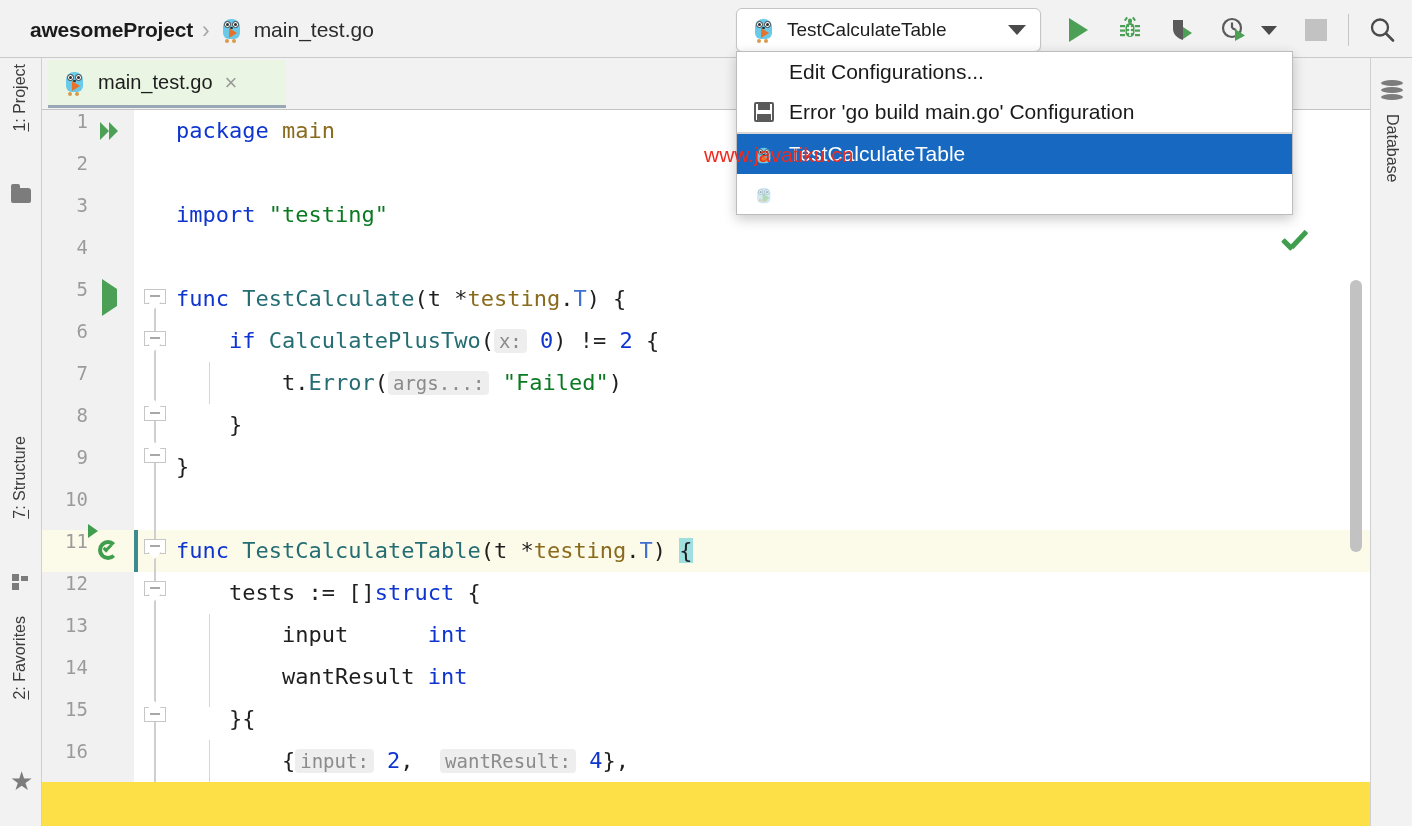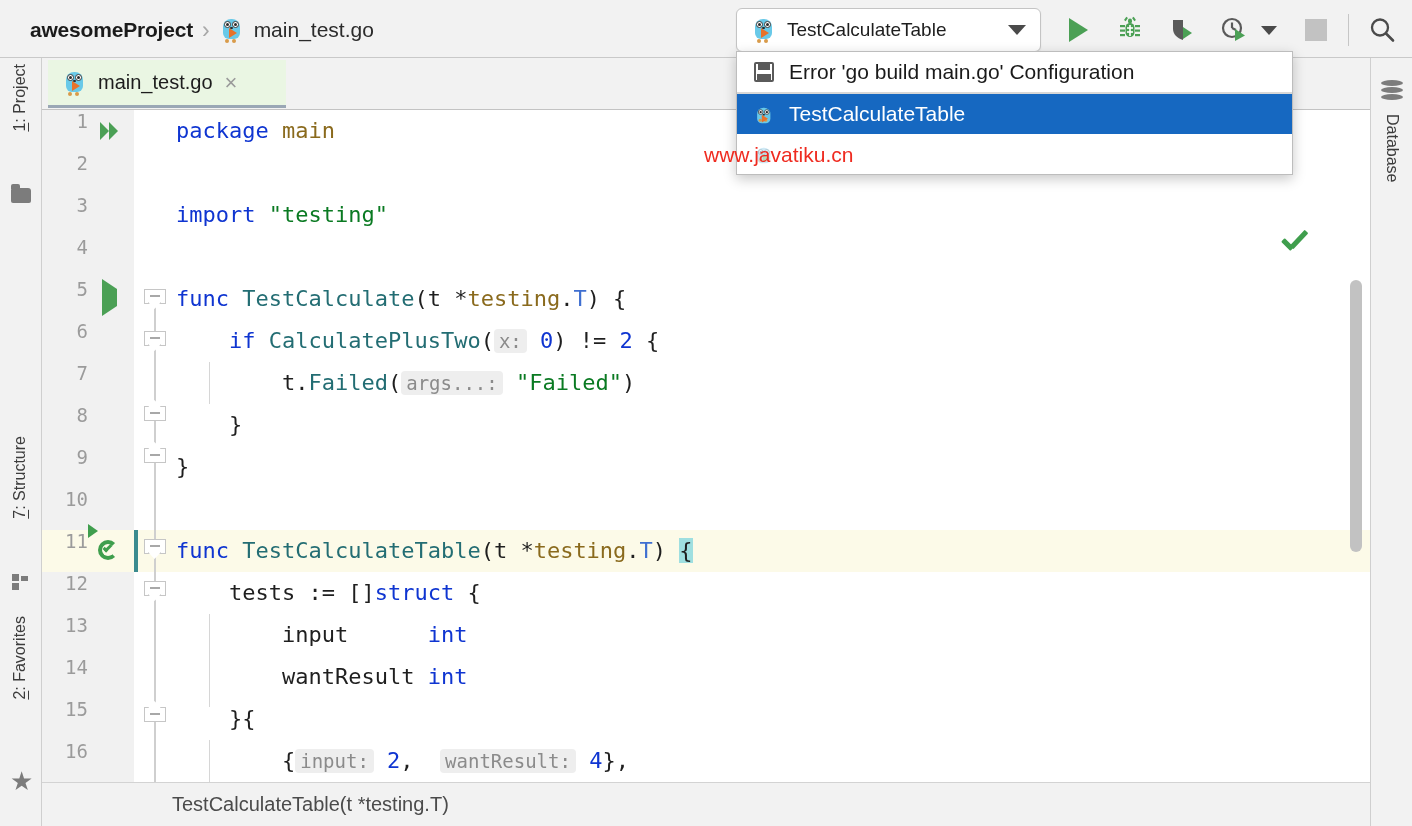--- a/index.html
+++ b/index.html
@@ -370,45 +370,46 @@
       <div class="indentguide" style="left:33px; top:252px; height:42px;"></div>
       <div class="indentguide" style="left:33px; top:504px; height:93px;"></div>
       <div class="indentguide" style="left:33px; top:630px; height:42px;"></div>
 
       <div class="cline" style="top:0px;"><span class="kw">package</span> <span class="typ">main</span></div>
       <div class="cline" style="top:42px;"></div>
       <div class="cline" style="top:84px;"><span class="kw">import</span> <span class="str">"testing"</span></div>
       <div class="cline" style="top:126px;"></div>
       <div class="cline" style="top:168px;"><span class="kw">func</span> <span class="fn">TestCalculate</span>(t *<span class="typ">testing</span>.<span class="typl">T</span>) {</div>
       <div class="cline" style="top:210px;">    <span class="kw">if</span> <span class="fn">CalculatePlusTwo</span>(<span class="hintchip">x:</span> <span class="num">0</span>) != <span class="num">2</span> {</div>
-      <div class="cline" style="top:252px;">        t.<span class="fn">Failed</span>(<span class="hintchip">args...:</span> <span class="str">"Failed"</span>)</div>
+      <div class="cline" style="top:252px;">        t.<span class="fn">Error</span>(<span class="hintchip">args...:</span> <span class="str">"Failed"</span>)</div>
       <div class="cline" style="top:294px;">    }</div>
       <div class="cline" style="top:336px;">}</div>
       <div class="cline" style="top:378px;"></div>
       <div class="cline" style="top:420px;"><span class="kw">func</span> <span class="fn">TestCalculateTable</span>(t *<span class="typ">testing</span>.<span class="typl">T</span>) <span class="bracehl">{</span></div>
       <div class="cline" style="top:462px;">    tests := []<span class="kw">struct</span> {</div>
       <div class="cline" style="top:504px;">        input      <span class="kw">int</span></div>
       <div class="cline" style="top:546px;">        wantResult <span class="kw">int</span></div>
       <div class="cline" style="top:588px;">    }{</div>
       <div class="cline" style="top:630px;">        {<span class="hintchip">input:</span> <span class="num">2</span>,  <span class="hintchip">wantResult:</span> <span class="num">4</span>},</div>
     </div>
 
     <div class="checkmark">
         <i class="s"></i>
         <i class="l"></i>
       </div>
     <div class="vscroll"></div>
   </div>
 
-  <div class="statusbar">
-    <div class="status-text">TestCalculateTable(t *testing.T)</div>
-  </div>
 
   <div class="menu">
 
+    <div class="mi">
+      <span class="icoslot"></span>
+      <span class="txt">Edit Configurations...</span>
+    </div>
 
     <div class="mi">
       <span class="icoslot">
         <span class="save-ico">
             <i class="o"></i>
             <i class="t"></i>
             <i class="b"></i>
           </span>
       </span>
       <span class="txt">Error 'go build main.go' Configuration</span>

